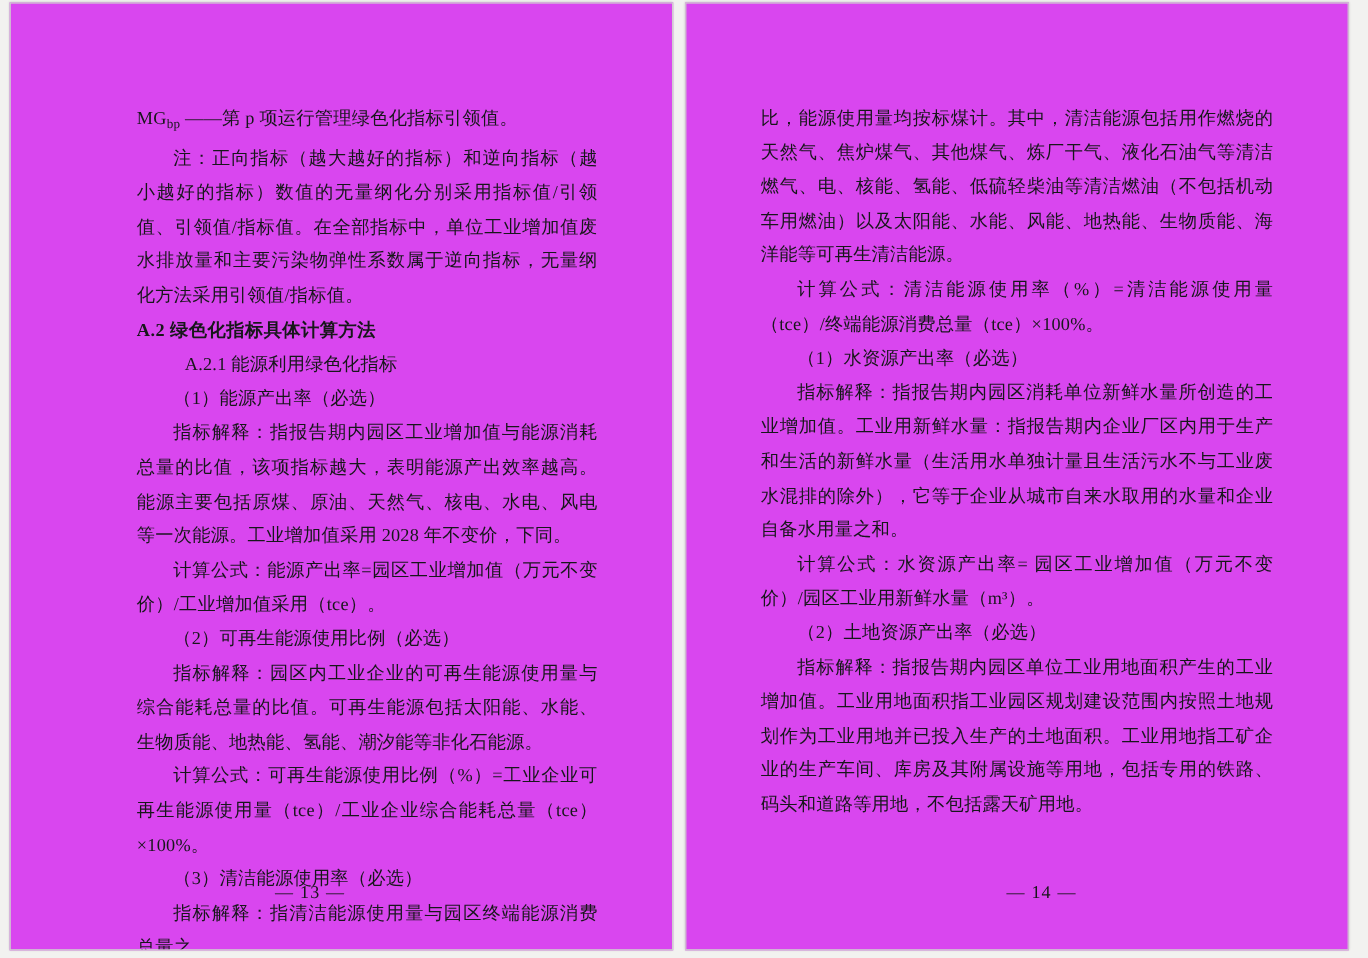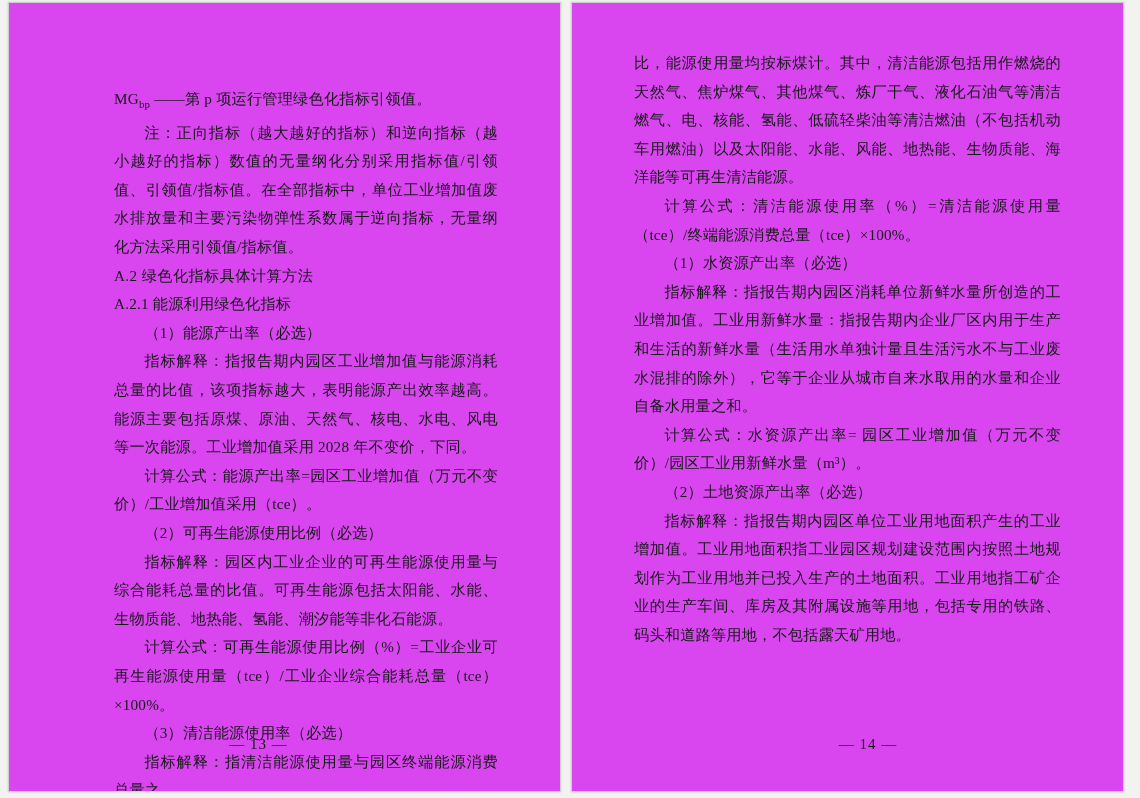--- a/index.html
+++ b/index.html
@@ -34,40 +34,41 @@
   .page-inner {
     position: absolute;
     left: 0;
     right: 0;
     top: 0;
     bottom: 0;
     padding: 82px 62px 0 105px;
     box-sizing: border-box;
   }
   .page.right .page-inner {
-    padding: 46px 62px 0 62px;
+    padding: 82px 62px 0 62px;
   }
   p {
     margin: 0;
     font-size: 15.2px;
     line-height: 28.6px;
     color: #17171a;
     text-align: justify;
     text-justify: inter-ideograph;
     letter-spacing: 0.2px;
   }
   p.indent2 { text-indent: 2em; }
   p.noindent { text-indent: 0; }
   p.heading {
-    font-weight: normal;
+    font-weight: bold;
     text-indent: 0;
     letter-spacing: 0.4px;
   }
   p.subhead {
     text-indent: 0;
+    margin-left: 40px;
   }
   .sub {
     font-size: 0.72em;
     vertical-align: sub;
   }
   .folio {
     position: absolute;
     bottom: 38px;
     left: 0;
     right: 0;

